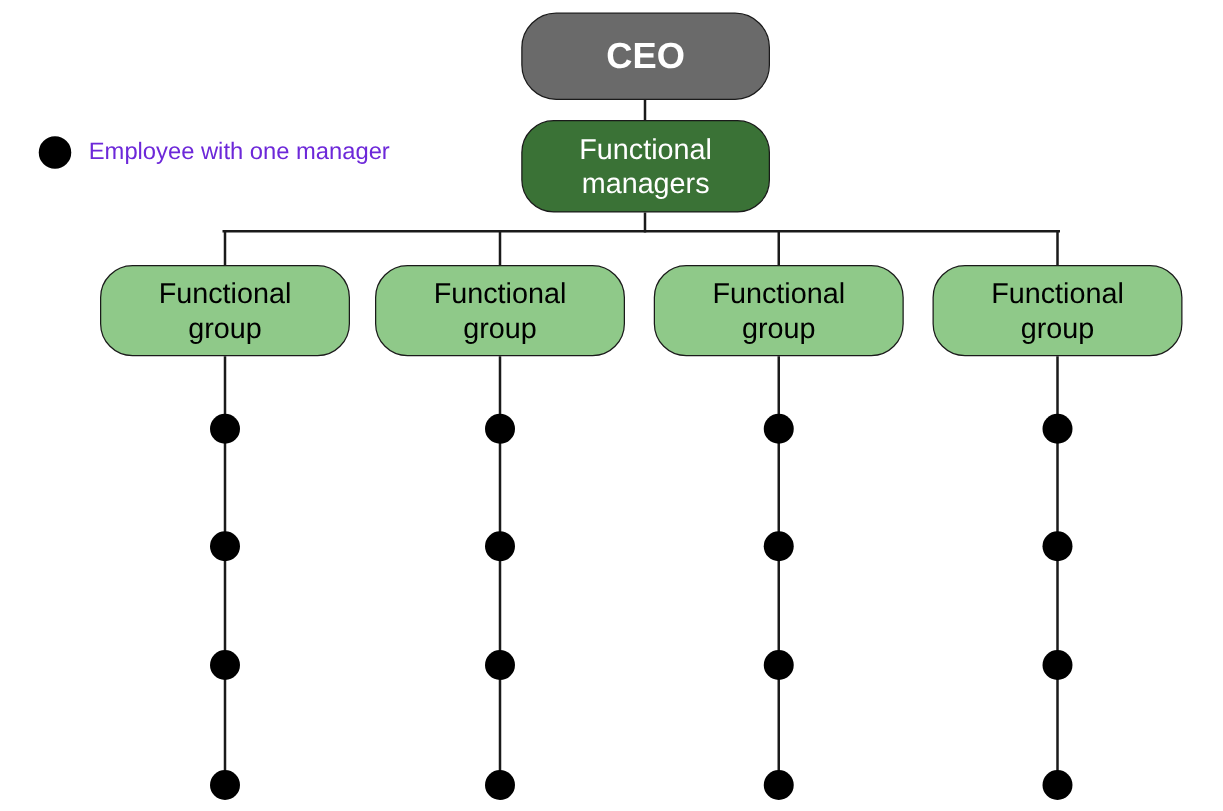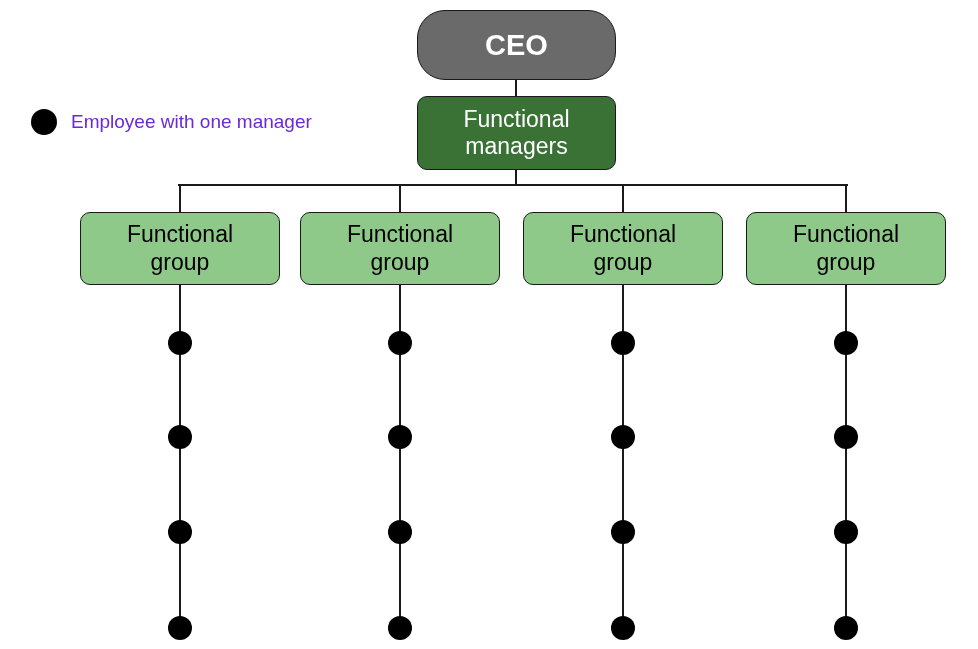--- a/index.html
+++ b/index.html
@@ -16,21 +16,21 @@
     height: 649px;
     background: #ffffff;
     overflow: hidden;
   }
 
   
   .node {
     position: absolute;
     box-sizing: border-box;
     border: 1.5px solid #1a1a1a;
-    border-radius: 10px;
+    border-radius: 26px;
     display: flex;
     align-items: center;
     justify-content: center;
     text-align: center;
     line-height: 1.18;
   }
   .node-label {
     display: block;
     white-space: pre-line;
   }

